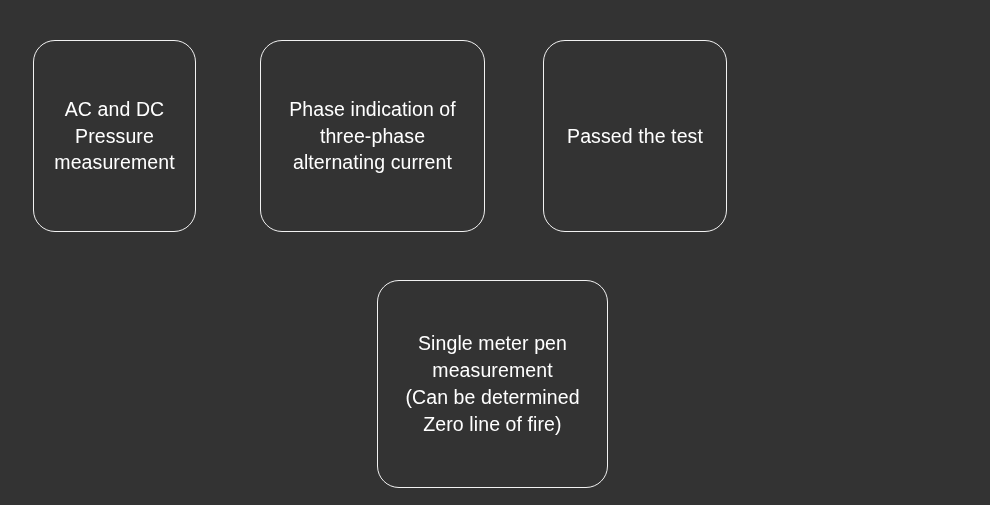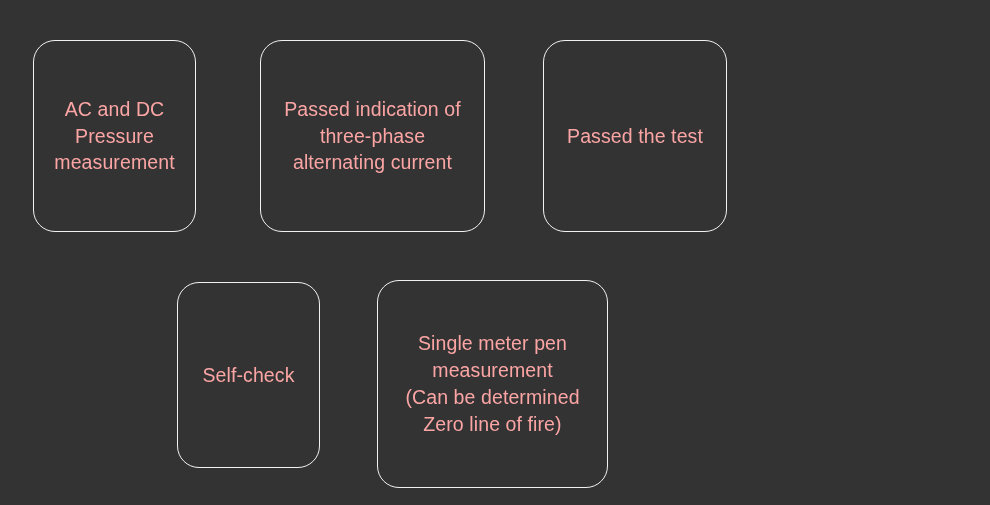--- a/index.html
+++ b/index.html
@@ -24,21 +24,21 @@
     box-sizing: border-box;
     border: 1.6px solid #f2f2f2;
     border-radius: 22px;
     background: transparent;
     display: flex;
     align-items: center;
     justify-content: center;
     text-align: center;
   }
   .feature-card-label {
-    color: #fca5a5;
+    color: #ffffff;
     font-size: 19.5px;
     line-height: 1.38;
     letter-spacing: 0.1px;
     white-space: pre-line;
     padding: 0 6px;
   }
   
   #card-0 { left: 33px;  top: 40px;  width: 163px; height: 192px; }
   #card-1 { left: 260px; top: 40px;  width: 225px; height: 192px; }
   #card-2 { left: 543px; top: 40px;  width: 184px; height: 192px; }
@@ -53,33 +53,30 @@
 
 <div id="canvas">
 
   <div class="feature-card" id="card-0">
     <span class="feature-card-label">AC and DC
 Pressure
 measurement</span>
   </div>
 
   <div class="feature-card" id="card-1">
-    <span class="feature-card-label">Passed indication of
+    <span class="feature-card-label">Phase indication of
 three-phase
 alternating current</span>
   </div>
 
   <div class="feature-card" id="card-2">
     <span class="feature-card-label">Passed the test</span>
   </div>
 
 
-  <div class="feature-card" id="card-4">
-    <span class="feature-card-label">Self-check</span>
-  </div>
 
   <div class="feature-card" id="card-5">
     <span class="feature-card-label">Single meter pen
 measurement
 (Can be determined
 Zero line of fire)</span>
   </div>
 
 
 </div>

